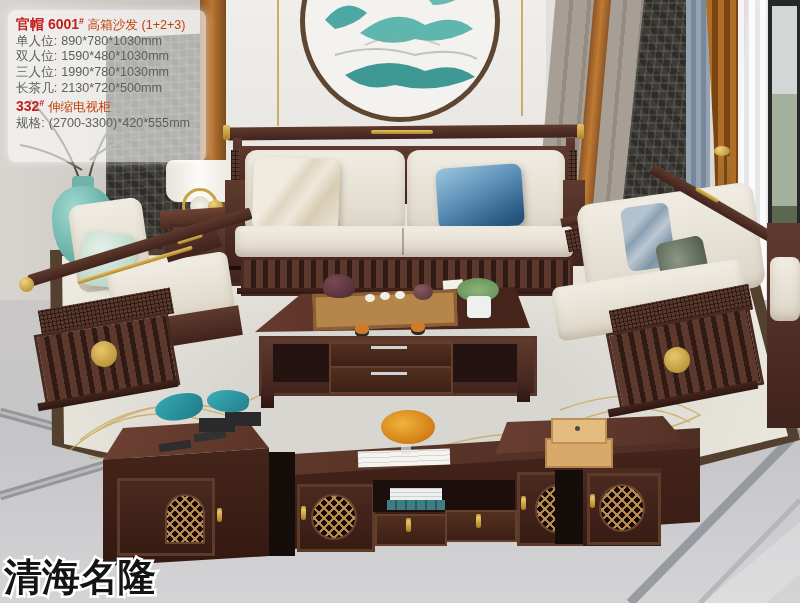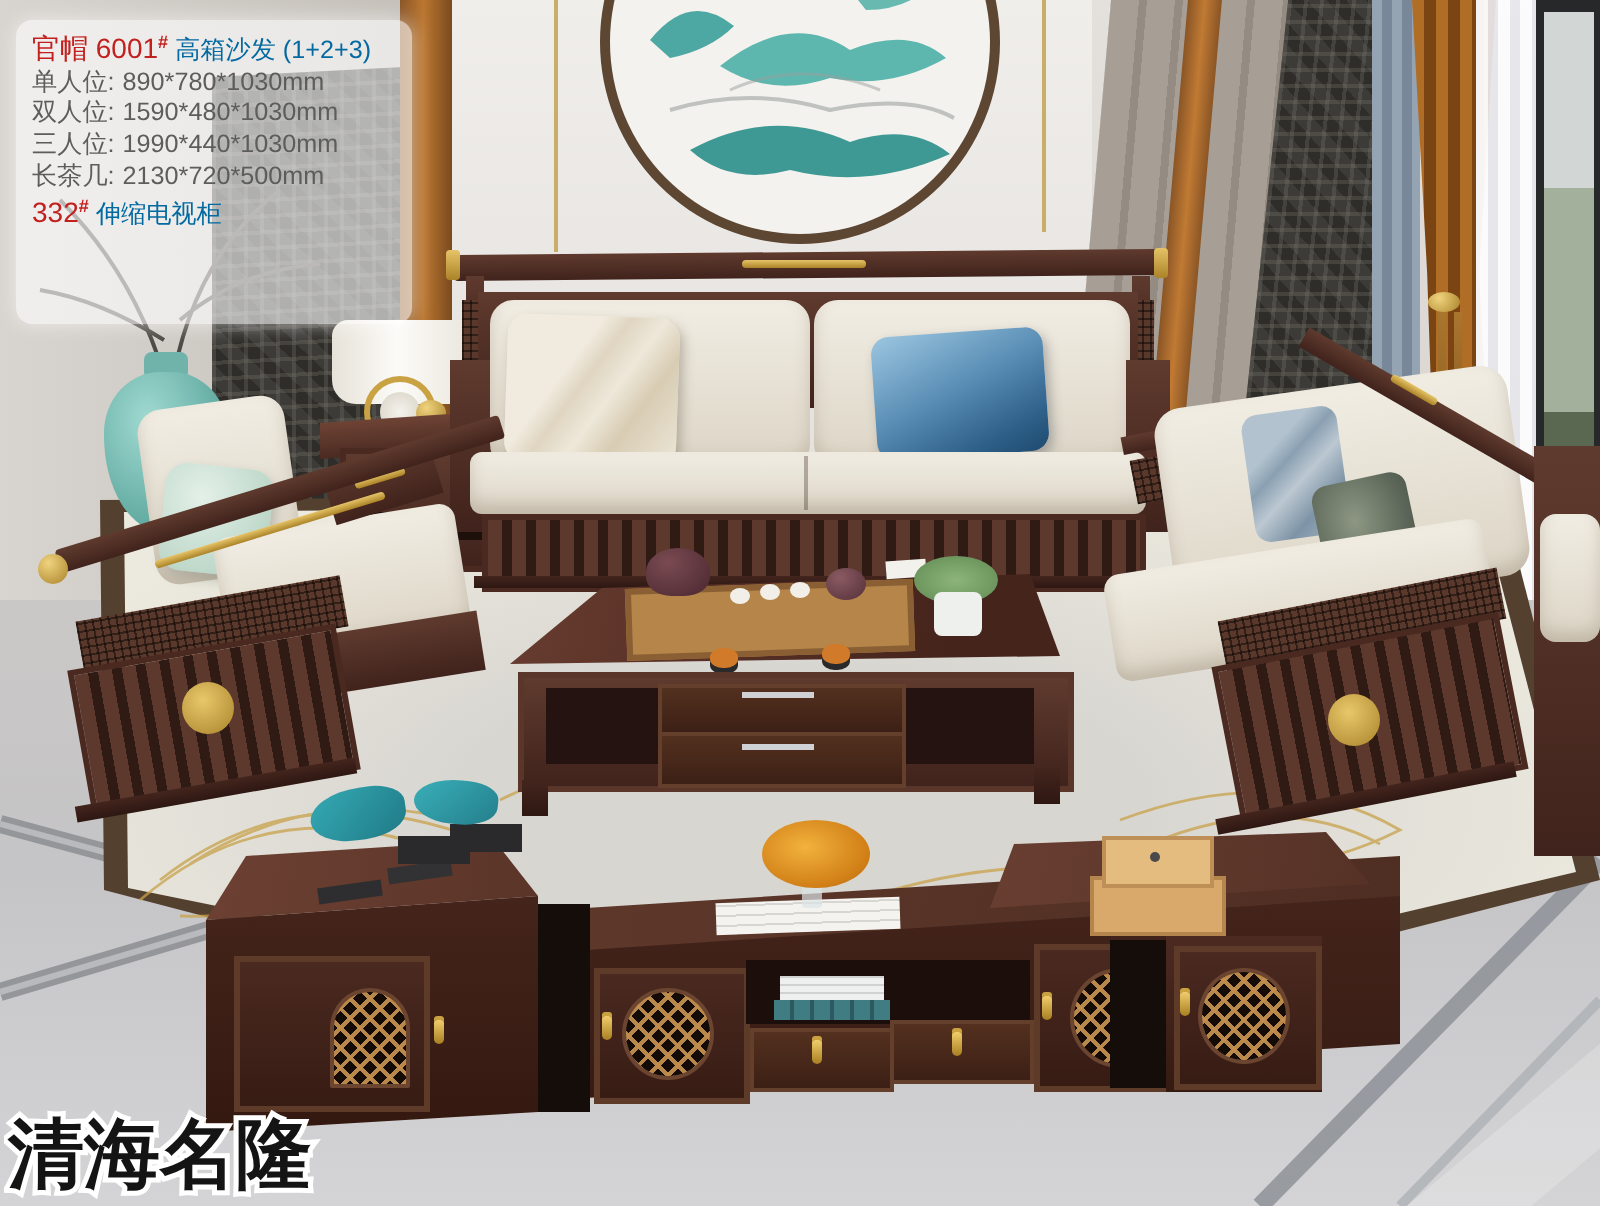--- a/index.html
+++ b/index.html
@@ -31,22 +31,22 @@
   .pillow-marble{background:linear-gradient(125deg,#f1ebdf 0 35%,#dfd5c1 45%,#eee8da 58%,#d8ccb3 72%,#ece6d8);border-radius:10px;box-shadow:2px 3px 6px rgba(90,75,60,.35)}
   .pillow-blue{background:linear-gradient(155deg,#9cc6e0,#5b8fb6 45%,#2e6089 80%,#1f4a6e);border-radius:9px;box-shadow:2px 3px 6px rgba(60,60,70,.35)}
   .pillow-celadon{background:radial-gradient(at 35% 30%,#e4f0e8,#bfd9cb 68%,#a6c5b5);border-radius:11px;box-shadow:2px 3px 6px rgba(90,100,90,.3)}
   .pillow-pat{background:linear-gradient(140deg,#b2c2ce 0 28%,#8aa0b2 40%,#bcc8d2 55%,#7e94a6 75%,#a3b4c2);border-radius:8px}
   .pillow-floral{background:radial-gradient(at 40% 35%,#8d9783,#5d685a 60%,#444e43);border-radius:8px}
   .drawer{background:linear-gradient(180deg,#53301f,#3c2015);border:2px solid #64402c}
   .doorpanel{background:linear-gradient(180deg,#4a2920,#371c14);border:3px solid #5e3a29}
   
   .spec{left:16px;top:14px;width:200px;line-height:15.6px;font-size:12.6px;color:#5d5d5c}
   .spec .row{white-space:nowrap}
-  .red{color:#0369a1}
-  .redb{color:#c2201f;font-weight:normal;font-size:14px}
+  .red{color:#c2410c}
+  .redb{color:#c2201f;font-weight:bold;font-size:14px}
   .spec sup{font-size:9px;color:#c2201f;font-weight:bold}
   .lbl{margin-right:4px}
   .card{left:8px;top:10px;width:198px;height:152px;background:rgba(255,255,255,.62);
         border-radius:8px;box-shadow:0 0 10px rgba(255,255,255,.6)}
 </style>
 </head>
 <body>
 
 <div class="stage">
 
@@ -263,28 +263,31 @@
       <span class="redb">官帽 6001</span><sup>#</sup>
       <span class="red">高箱沙发 (1+2+3)</span>
     </div>
     <div class="row">
       <span class="lbl">单人位:</span><span>890*780*1030mm</span>
     </div>
     <div class="row">
       <span class="lbl">双人位:</span><span>1590*480*1030mm</span>
     </div>
     <div class="row">
-      <span class="lbl">三人位:</span><span>1990*440*1030mm</span>
+      <span class="lbl">三人位:</span><span>1990*780*1030mm</span>
     </div>
     <div class="row">
       <span class="lbl">长茶几:</span><span>2130*720*500mm</span>
     </div>
     <div class="row">
       <span class="redb">332</span><sup>#</sup>
       <span class="red">伸缩电视柜</span>
     </div>
+    <div class="row">
+      <span class="lbl">规格:</span><span>(2700-3300)*420*555mm</span>
+    </div>
   </div>
 
   <svg class="a" style="left:2px;top:548px" width="260" height="54" viewBox="0 0 260 54">
     <text x="2" y="42" font-size="38" font-weight="bold" font-family="Liberation Sans, sans-serif" fill="#141414" stroke="#ffffff" stroke-width="5" paint-order="stroke">清海名隆</text>
   </svg>
 
 </div>
 
 </body></html>

